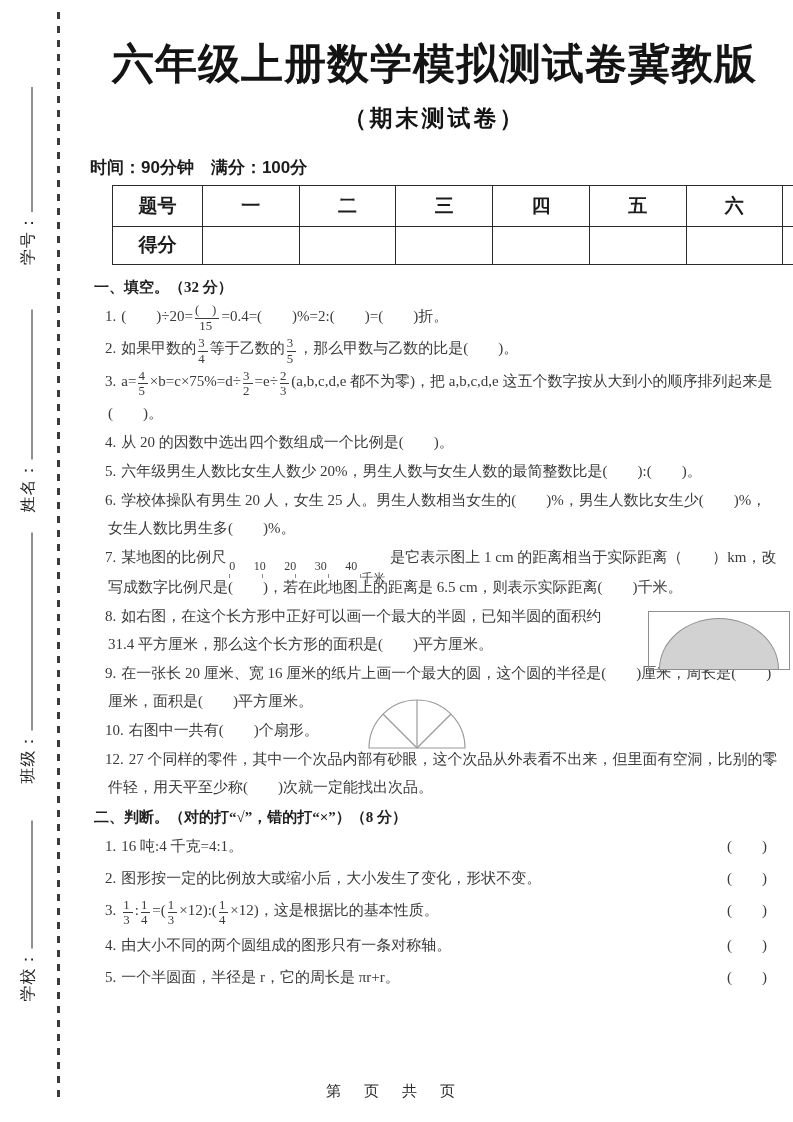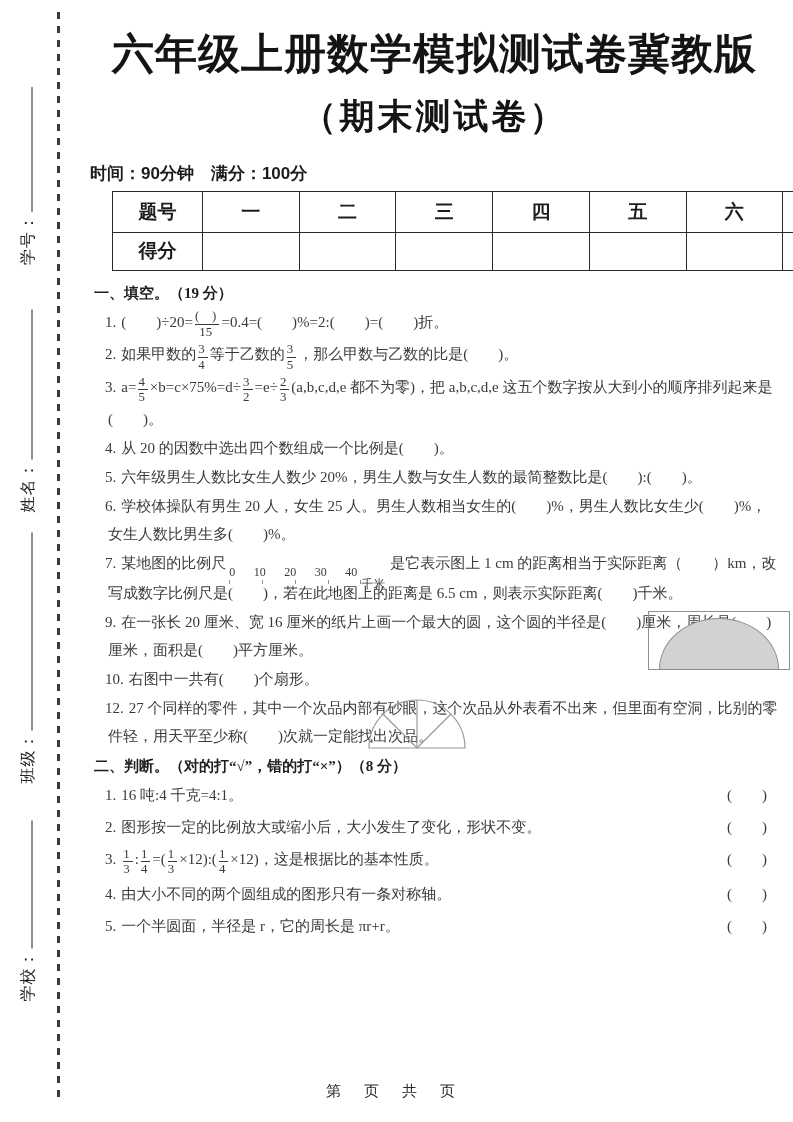--- a/index.html
+++ b/index.html
@@ -6,24 +6,24 @@
   .page{position:relative;width:793px;height:1122px;background:#ffffff;overflow:hidden;
         font-family:"Liberation Serif",serif;color:#2e2e2e;}
   
   .dash-line{position:absolute;left:57px;top:12px;width:3px;height:1088px;
      background:repeating-linear-gradient(to bottom,#3a3a3a 0 7px,transparent 7px 14px);}
   .side-item{position:absolute;left:28px;white-space:nowrap;transform:translate(-50%,-50%) rotate(-90deg);
      font-size:16px;color:#222;letter-spacing:1px;}
   .side-item .blank{display:inline-block;height:14px;border-bottom:1.6px solid #222;margin-left:2px;}
   
   .main{position:relative;margin:0 14px 0 90px;}
-  .title{padding-top:28px;text-align:center;font-family:"Liberation Sans",sans-serif;
+  .title{padding-top:38px;text-align:center;font-family:"Liberation Sans",sans-serif;
      font-weight:900;font-size:42px;line-height:1.25;color:#141414;letter-spacing:1px;}
   .subtitle{margin-top:12px;text-align:center;font-family:"Liberation Sans",sans-serif;
-     font-weight:900;font-size:35px;color:#141414;letter-spacing:3px;}
+     font-weight:900;font-size:23px;color:#141414;letter-spacing:3px;}
   .meta{margin-top:22px;padding-right:28px;text-align:left;
      font-family:"Liberation Sans",sans-serif;font-weight:700;font-size:17px;color:#1c1c1c;}
   
   table.score{border-collapse:collapse;margin:6px 0 0 22px;width:768px;table-layout:fixed;}
   table.score td{border:1.6px solid #2a2a2a;text-align:center;vertical-align:middle;
      font-family:"Liberation Sans",sans-serif;font-size:19px;font-weight:700;color:#1c1c1c;}
   table.score tr.r1 td{height:38px;}
   table.score tr.r2 td{height:35px;}
   
   .sections{margin-top:8px;font-size:15px;line-height:28px;color:#3a3a3a;}
@@ -103,35 +103,36 @@
         <td></td>
         <td></td>
         <td></td>
         <td></td>
       </tr>
     </tbody>
       </table>
 
     <div class="sections" id="sections">
         <div class="section fill">
-          <div class="sec-head">一、填空。（19 分）</div>
+          <div class="sec-head">一、填空。（32 分）</div>
           <div class="q"><span class="qno">1.</span>(　　)÷20=<span class="frac"><span class="num">(　)</span><span class="den">15</span></span>=0.4=(　　)%=2:(　　)=(　　)折。</div>
           <div class="q"><span class="qno">2.</span>如果甲数的<span class="frac"><span class="num">3</span><span class="den">4</span></span>等于乙数的<span class="frac"><span class="num">3</span><span class="den">5</span></span>，那么甲数与乙数的比是(　　)。</div>
           <div class="q"><span class="qno">3.</span>a=<span class="frac"><span class="num">4</span><span class="den">5</span></span>×b=c×75%=d÷<span class="frac"><span class="num">3</span><span class="den">2</span></span>=e÷<span class="frac"><span class="num">2</span><span class="den">3</span></span>(a,b,c,d,e 都不为零)，把 a,b,c,d,e 这五个数字按从大到小的顺序排列起来是(　　)。</div>
           <div class="q"><span class="qno">4.</span>从 20 的因数中选出四个数组成一个比例是(　　)。</div>
           <div class="q"><span class="qno">5.</span>六年级男生人数比女生人数少 20%，男生人数与女生人数的最简整数比是(　　):(　　)。</div>
           <div class="q"><span class="qno">6.</span>学校体操队有男生 20 人，女生 25 人。男生人数相当女生的(　　)%，男生人数比女生少(　　)%，女生人数比男生多(　　)%。</div>
           <div class="q"><span class="qno">7.</span>某地图的比例尺<span class="ruler"><span class="ruler-labels">
                 <span>0</span>
                 <span>10</span>
                 <span>20</span>
                 <span>30</span>
                 <span>40</span>
                 <span class="ruler-unit">千米</span>
               </span><span class="ruler-bar"><i style="left: 0px;"></i><i style="left: 33px;"></i><i style="left: 66px;"></i><i style="left: 99px;"></i><i style="left: 131px;"></i></span></span>是它表示图上 1 cm 的距离相当于实际距离（　　）km，改写成数字比例尺是(　　)，若在此地图上的距离是 6.5 cm，则表示实际距离(　　)千米。</div>
+          <div class="q fig-right"><span class="qno">8.</span>如右图，在这个长方形中正好可以画一个最大的半圆，已知半圆的面积约 31.4 平方厘米，那么这个长方形的面积是(　　)平方厘米。</div>
           <div class="q"><span class="qno">9.</span>在一张长 20 厘米、宽 16 厘米的纸片上画一个最大的圆，这个圆的半径是(　　)厘米，周长是(　　)厘米，面积是(　　)平方厘米。</div>
           <div class="q"><span class="qno">10.</span>右图中一共有(　　)个扇形。</div>
           <div class="q"><span class="qno">12.</span>27 个同样的零件，其中一个次品内部有砂眼，这个次品从外表看不出来，但里面有空洞，比别的零件轻，用天平至少称(　　)次就一定能找出次品。</div>
         </div>
         <div class="section judge">
           <div class="sec-head">二、判断。（对的打“√”，错的打“×”）（8 分）</div>
           <div class="q"><span class="qno">1.</span>16 吨:4 千克=4:1。<span class="jans">(　　)</span></div>
           <div class="q"><span class="qno">2.</span>图形按一定的比例放大或缩小后，大小发生了变化，形状不变。<span class="jans">(　　)</span></div>
           <div class="q"><span class="qno">3.</span><span class="frac"><span class="num">1</span><span class="den">3</span></span>:<span class="frac"><span class="num">1</span><span class="den">4</span></span>=(<span class="frac"><span class="num">1</span><span class="den">3</span></span>×12):(<span class="frac"><span class="num">1</span><span class="den">4</span></span>×12)，这是根据比的基本性质。<span class="jans">(　　)</span></div>
           <div class="q"><span class="qno">4.</span>由大小不同的两个圆组成的图形只有一条对称轴。<span class="jans">(　　)</span></div>

